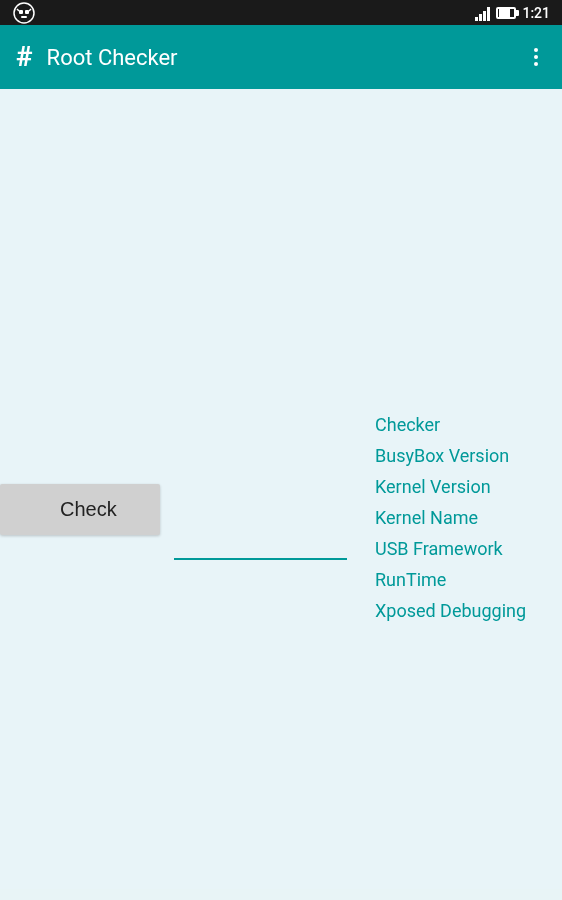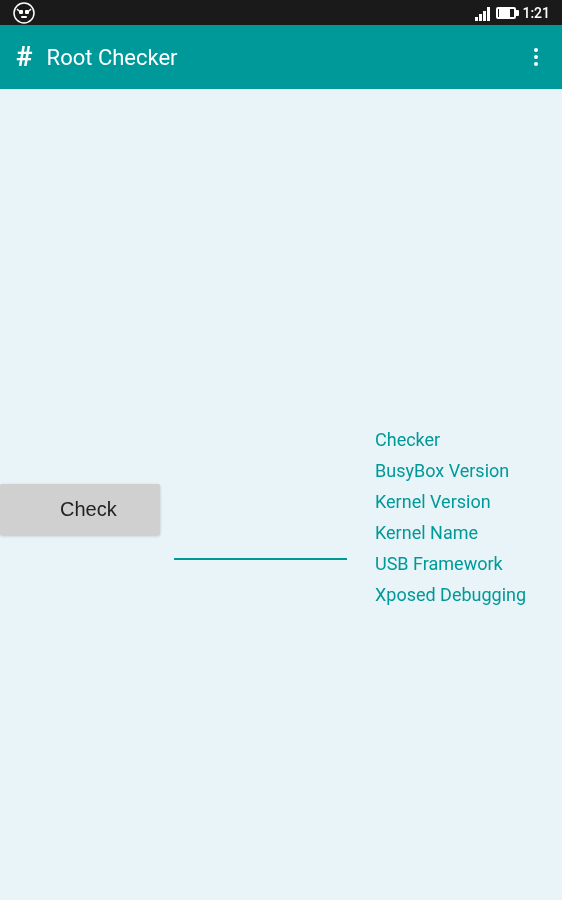--- a/index.html
+++ b/index.html
@@ -241,15 +241,16 @@
     <div class="divider"></div>
   </div>
 
   <div class="info-list">
 
       <div class="info-item">Checker</div>
       <div class="info-item">BusyBox Version</div>
       <div class="info-item">Kernel Version</div>
       <div class="info-item">Kernel  Name</div>
       <div class="info-item">USB Framework</div>
+      <div class="info-item">RunTime</div>
       <div class="info-item">Xposed Debugging</div>
     </div>
 </div>
 
 </body></html>

